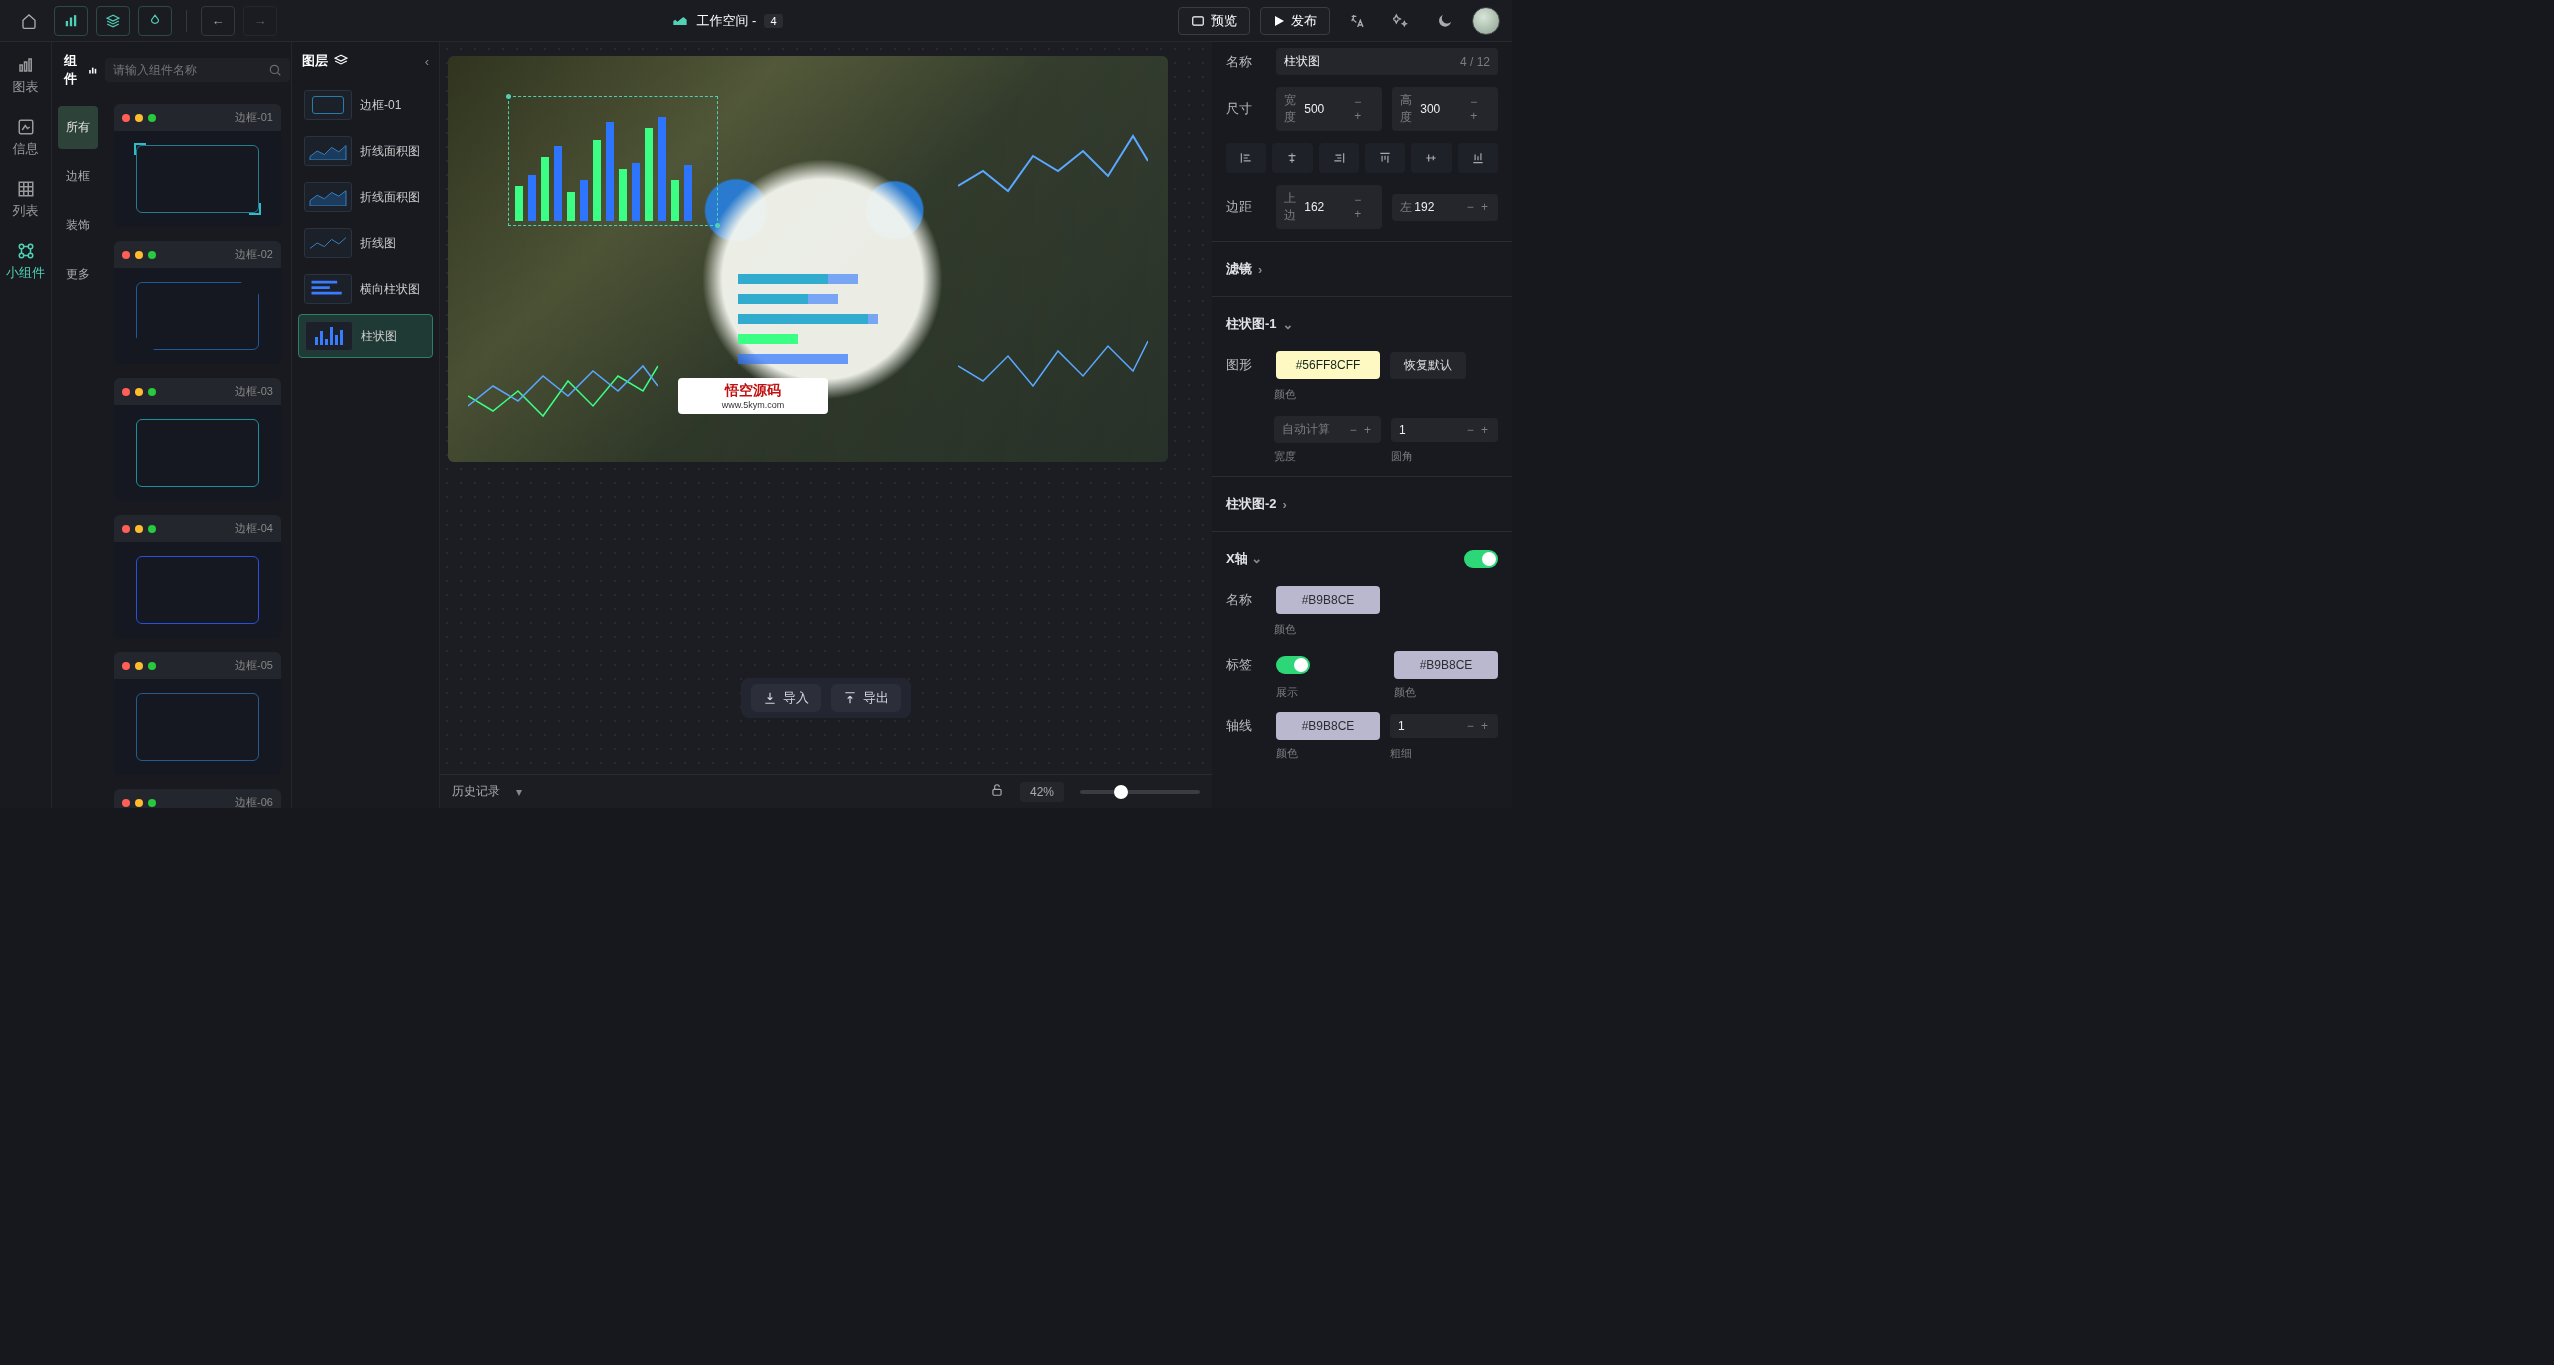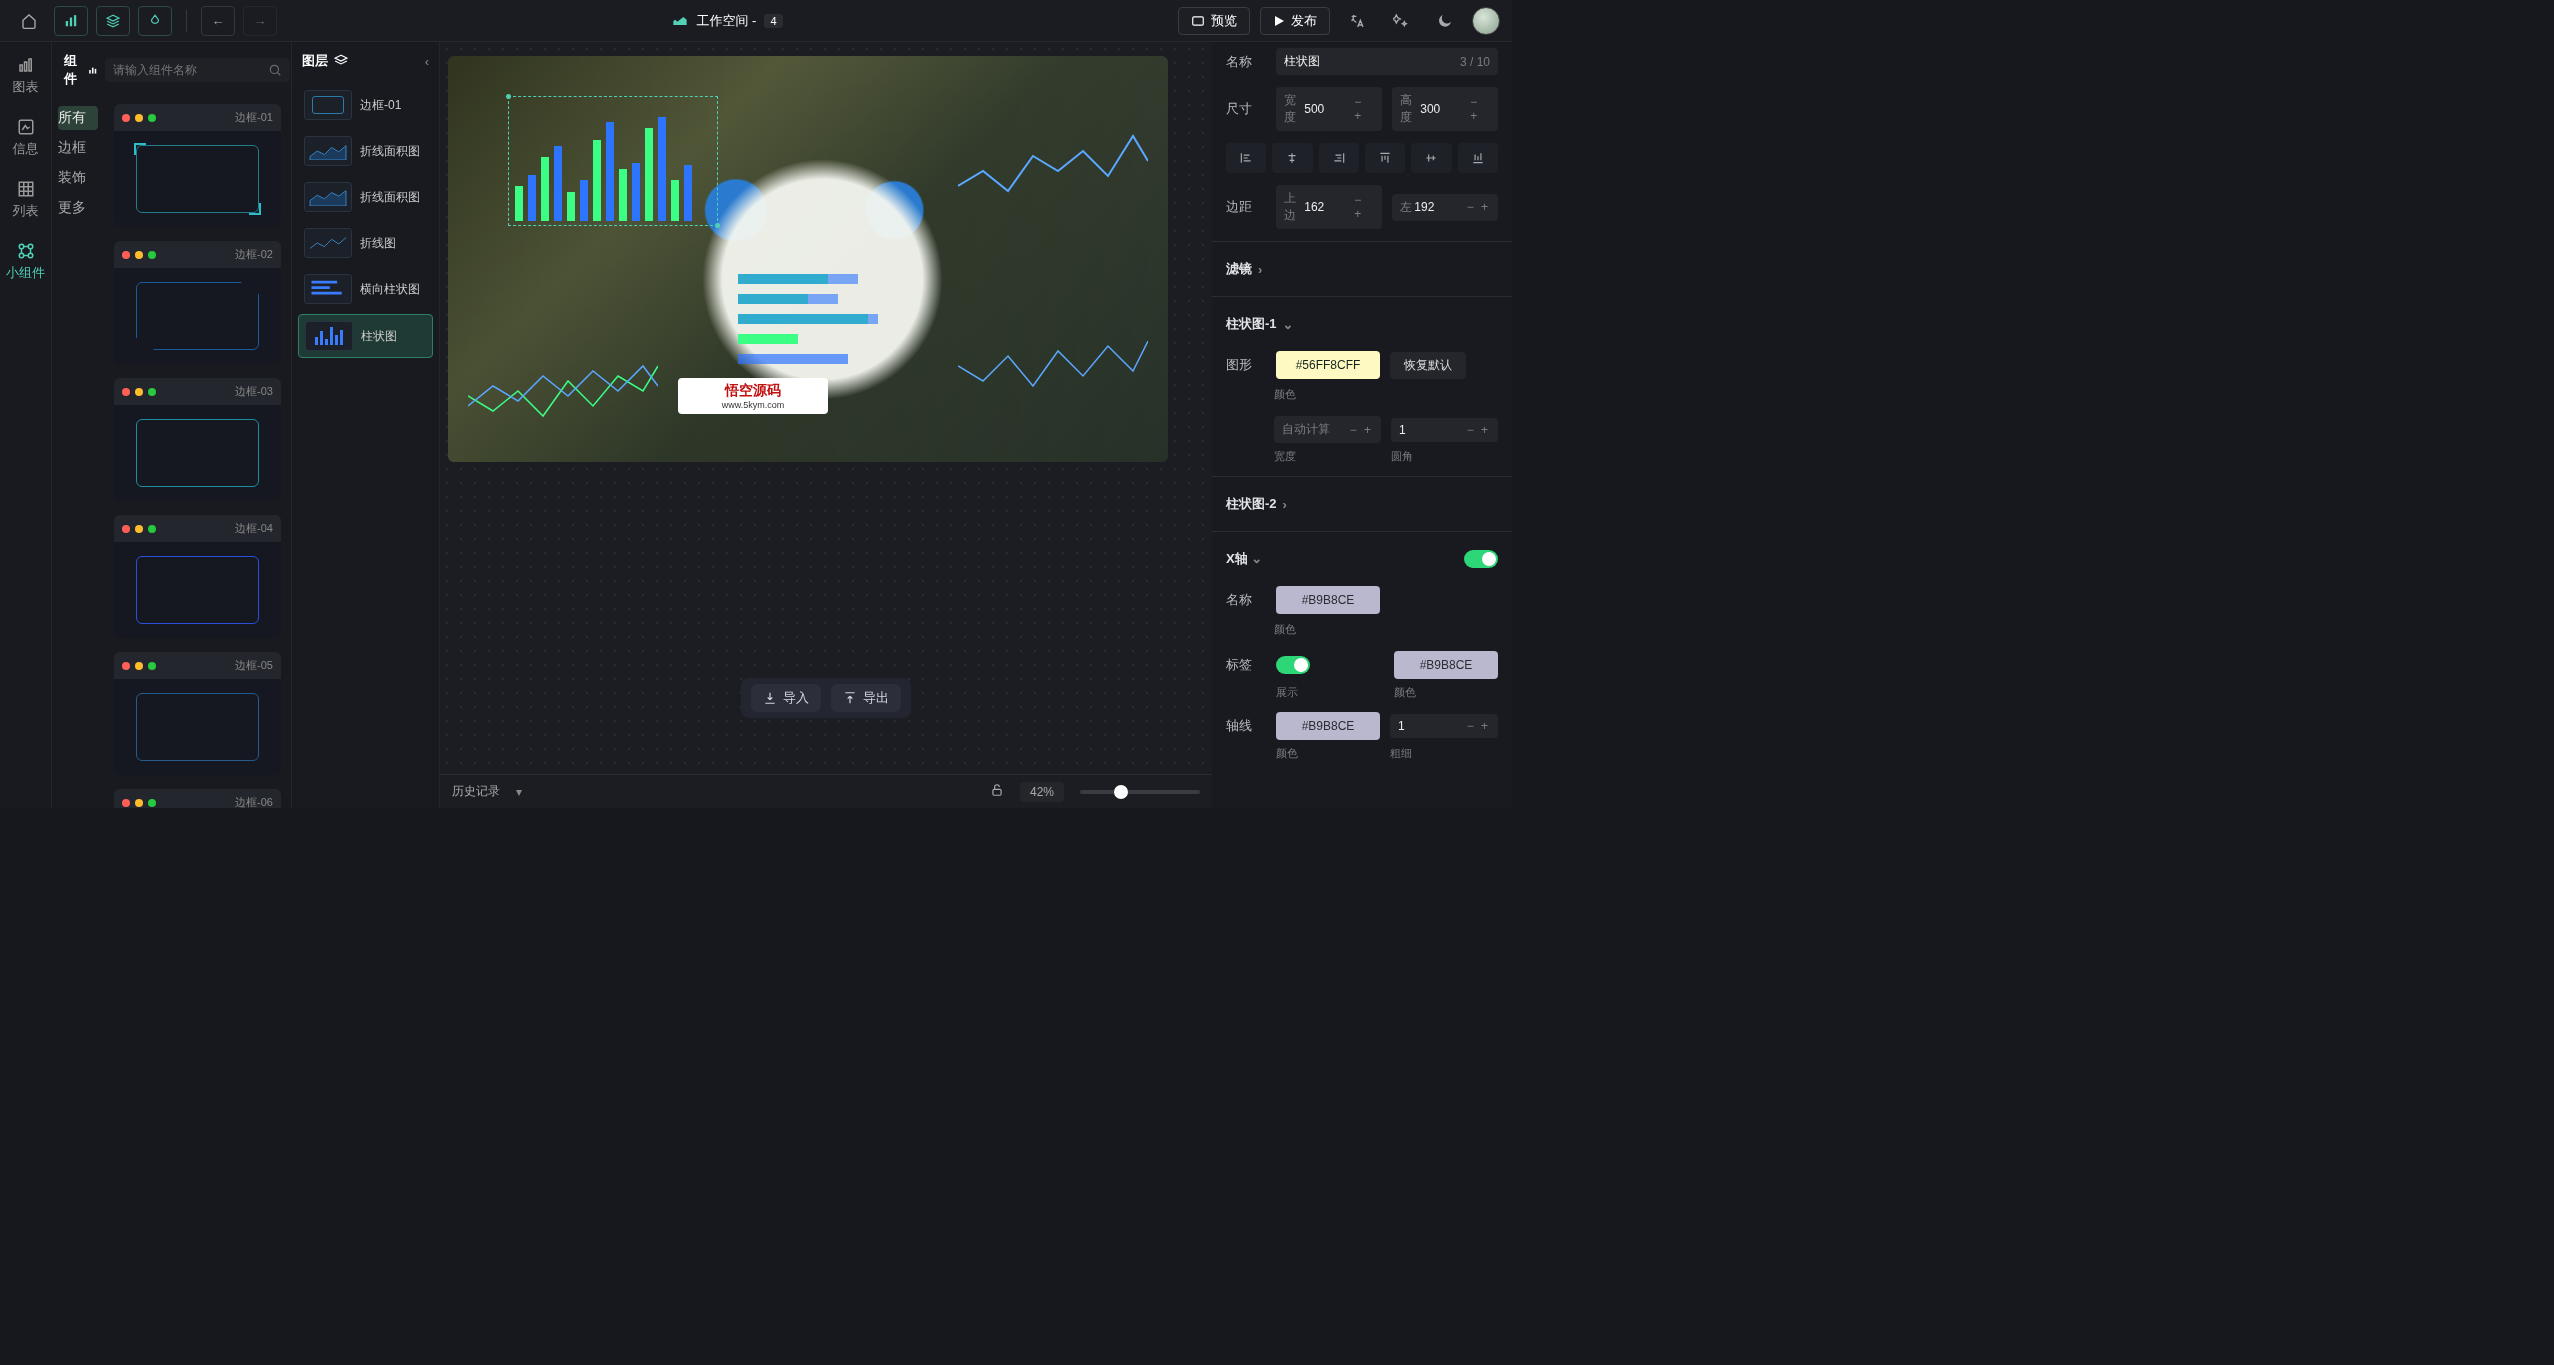--- a/index.html
+++ b/index.html
@@ -28,21 +28,21 @@
 
 
 .comp-panel { width: 240px; background: #181a20; border-right: 1px solid #24262c; display: flex; flex-direction: column; }
 .panel-head { display: flex; align-items: center; padding: 10px 12px; gap: 8px; }
 .panel-title { font-weight: 600; color: #ffffff; display: flex; align-items: center; gap: 6px; }
 .search-box { flex: 1; background: #1f2127; border-radius: 4px; padding: 5px 8px; display: flex; align-items: center; color: #6a6c72; }
 .search-box input { background: transparent; border: none; outline: none; color: #ccc; flex: 1; font-size: 12px; }
 
 .comp-body { flex: 1; display: flex; overflow: hidden; }
 .comp-tags { width: 52px; display: flex; flex-direction: column; gap: 6px; padding: 8px 6px; }
-.tag { padding: 3px 0; border-radius: 4px; color: #aaa; cursor: pointer; font-size: 14px; }
+.tag { padding: 13px 0; text-align: center; border-radius: 4px; color: #aaa; cursor: pointer; font-size: 12px; }
 .tag.active { background: #2d4339; color: #e8e8e8; }
 .comp-list { flex: 1; overflow-y: auto; padding: 6px 10px; }
 .comp-card { background: #1f2228; border-radius: 6px; margin-bottom: 14px; overflow: hidden; }
 .card-bar { display: flex; align-items: center; justify-content: space-between; padding: 6px 8px; background: #23262c; }
 .dots { display: flex; gap: 5px; }
 .dot { width: 8px; height: 8px; border-radius: 50%; }
 .dot.r { background: #ff5f56; } .dot.y { background: #ffbd2e; } .dot.g { background: #27c93f; }
 .card-title { font-size: 11px; color: #888; }
 .card-thumb { height: 96px; background: #151820; position: relative; }
 
@@ -505,21 +505,21 @@
           </div>
       </div>
     </div>
 
     <div class="prop-panel">
 
       <div class="prop-row">
         <span class="prop-label">名称</span>
         <div class="prop-input" style="flex:1">
           <span>柱状图</span>
-          <span class="lbl">3 / 10</span>
+          <span class="lbl">4 / 12</span>
         </div>
       </div>
       <div class="prop-row">
         <span class="prop-label">尺寸</span>
         <div class="prop-input">
           <span class="lbl">宽度</span>
             <input value="500" style="">
             <span class="pm">− +</span>
         </div>
         <div class="prop-input">

